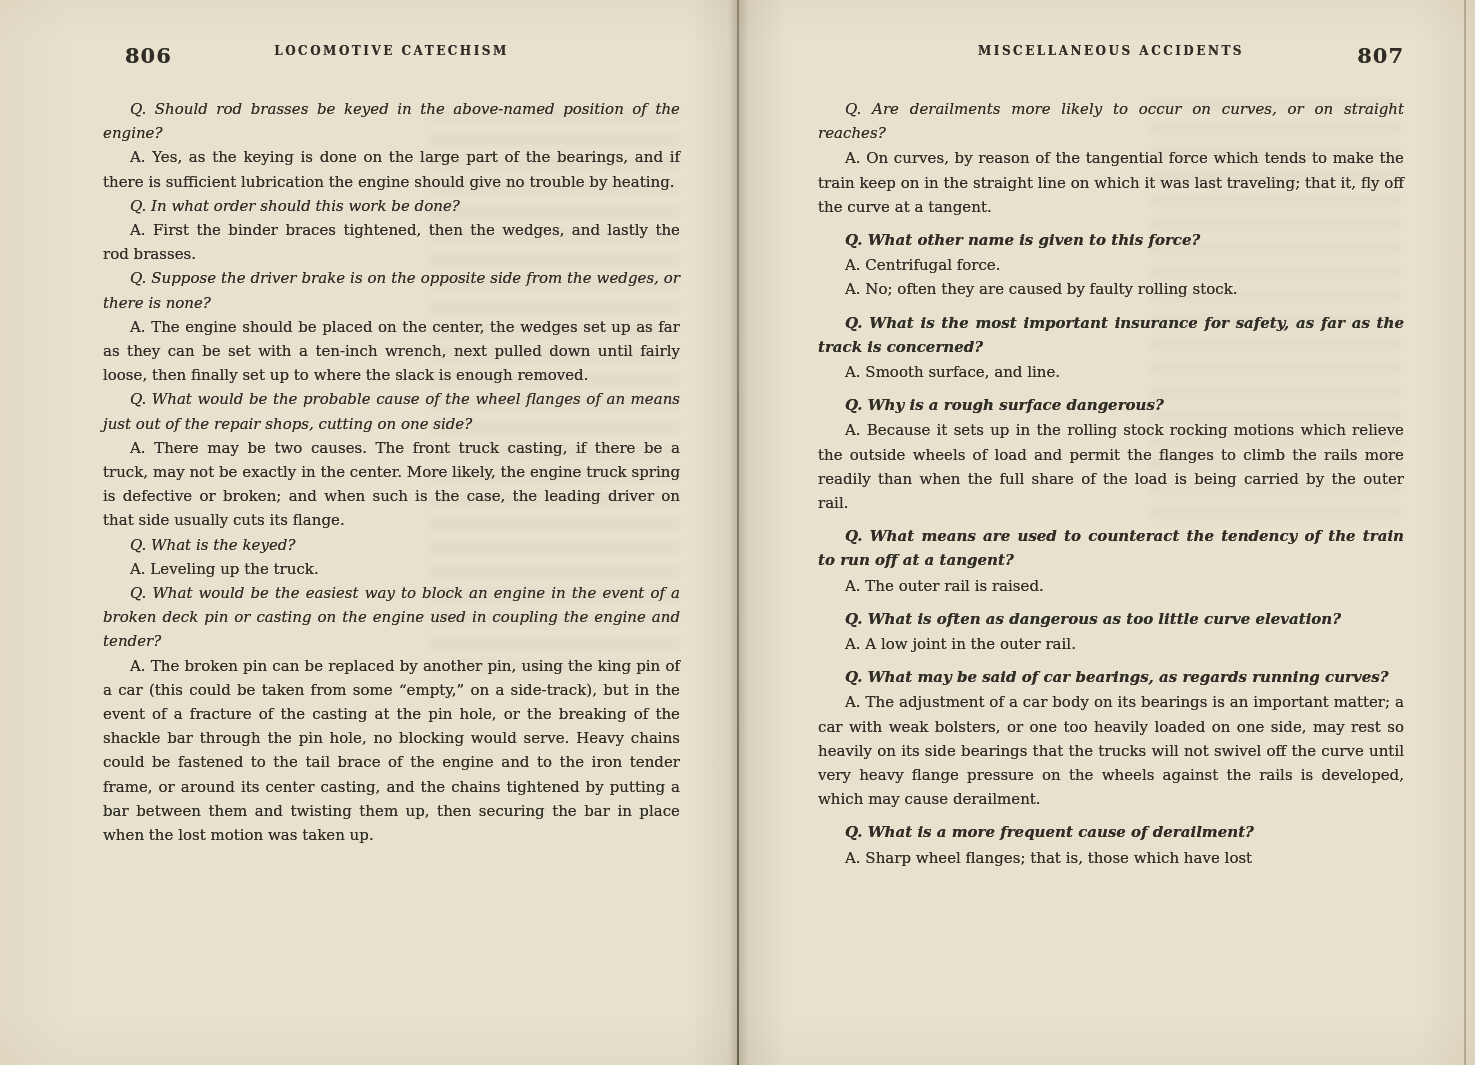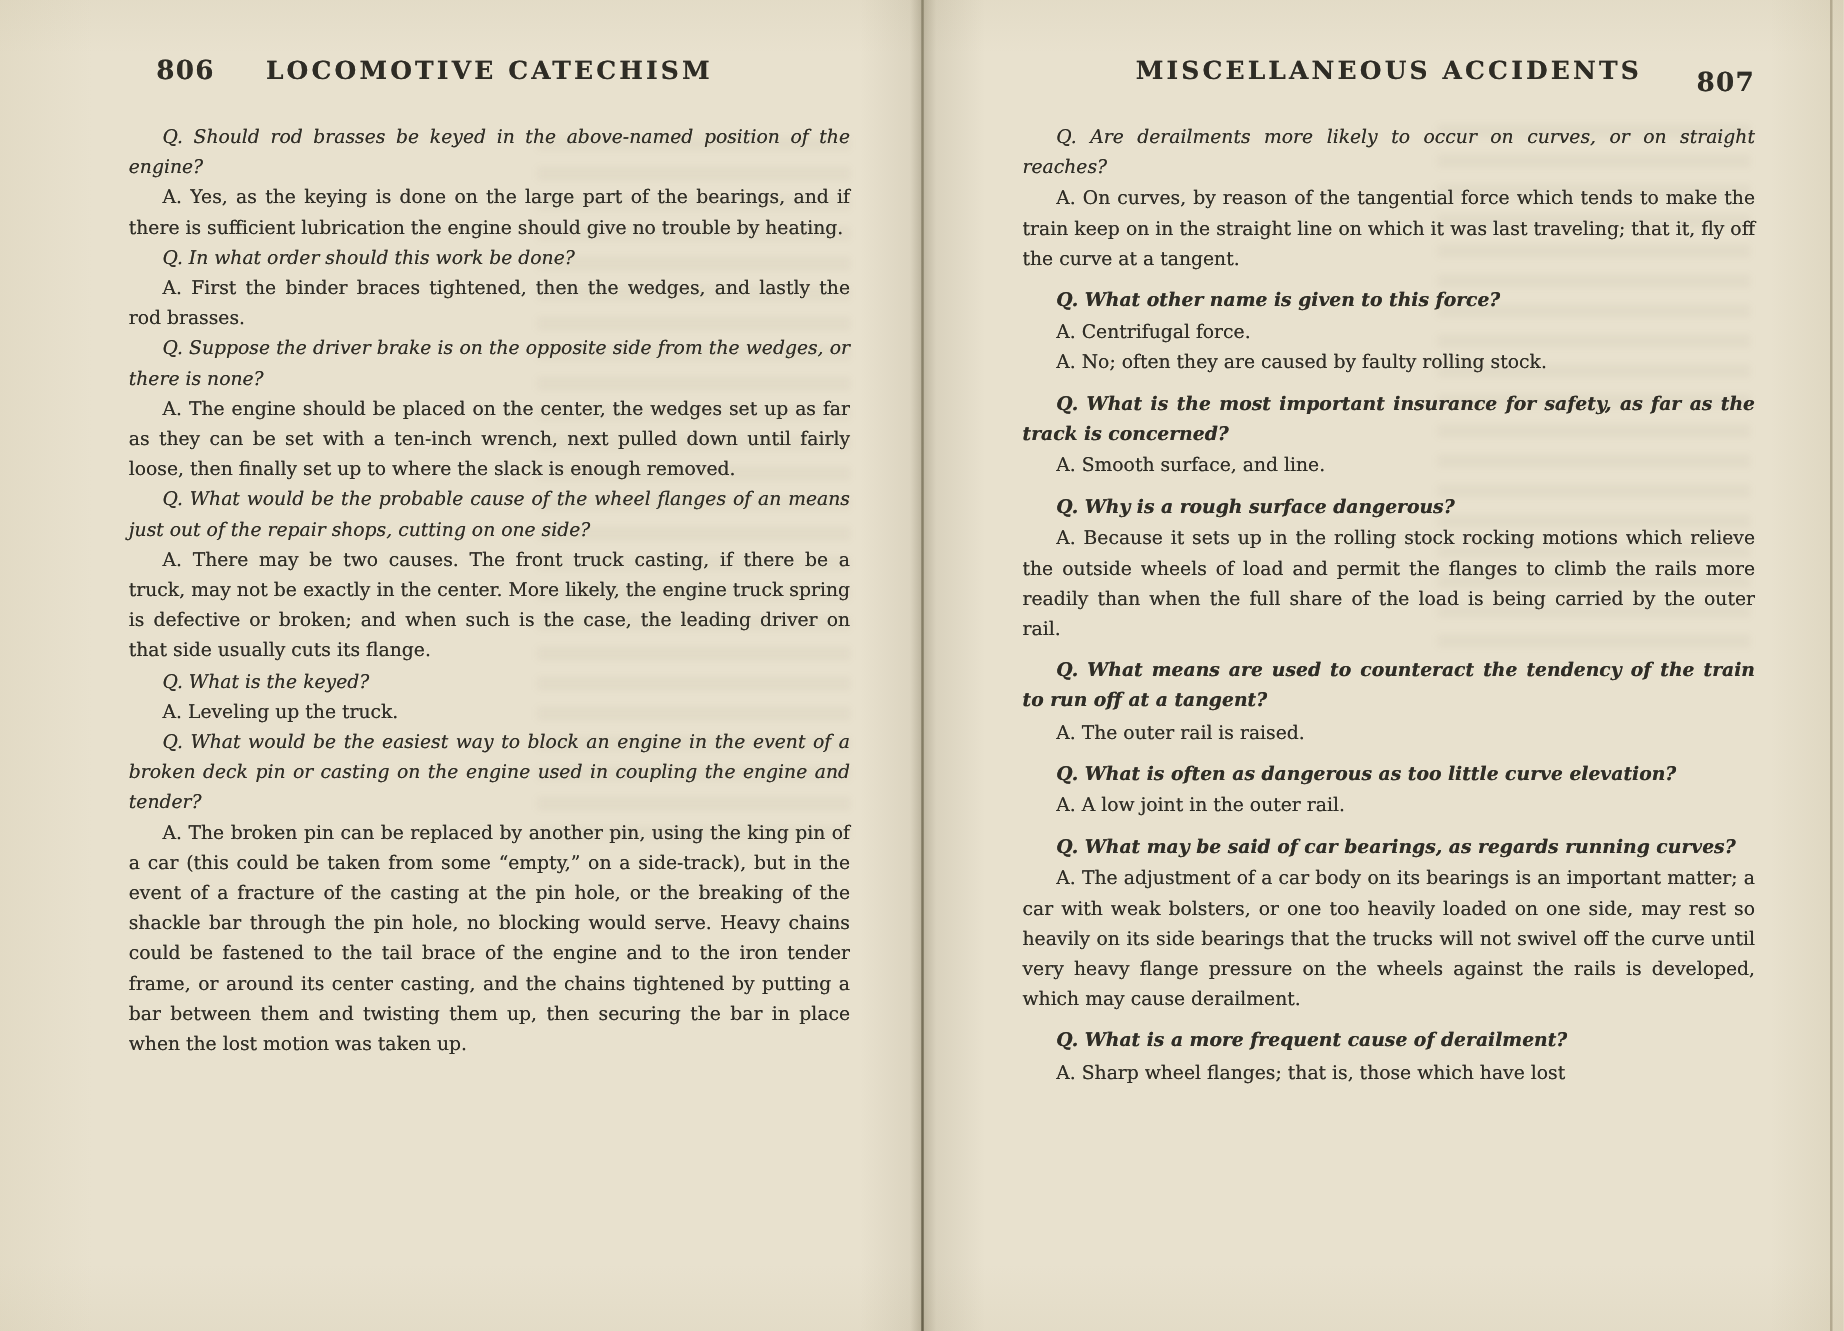--- a/index.html
+++ b/index.html
@@ -85,36 +85,36 @@
   }
   .left-page  { left: 103px; width: 577px; }
   .right-page { left: 818px; width: 586px; }
 
   .page-header {
     position: relative;
     height: 28px;
   }
   .running-head {
     text-align: center;
-    font-size: 20px;
+    font-size: 12px;
     font-weight: bold;
     letter-spacing: 2.5px;
     color: #2e2c25;
     text-shadow: 0 0 0.5px rgba(46,44,37,0.6);
   }
   .page-number {
     position: absolute;
     top: -1px;
     font-size: 21px;
     font-weight: bold;
     letter-spacing: 1px;
     text-shadow: 0 0 0.5px rgba(46,44,37,0.6);
   }
   .left-page  .page-number { left: 0; margin-left: 22px; }
-  .right-page .page-number { right: 0; margin-top: 10px; }
+  .right-page .page-number { right: 0; }
 
   .page-body {
     margin-top: 25px;
     font-size: 15px;
     line-height: 24.2px;
     text-align: justify;
     text-shadow: 0 0 0.4px rgba(47,45,38,0.75);
   }
   .page-body p {
     margin: 0;

